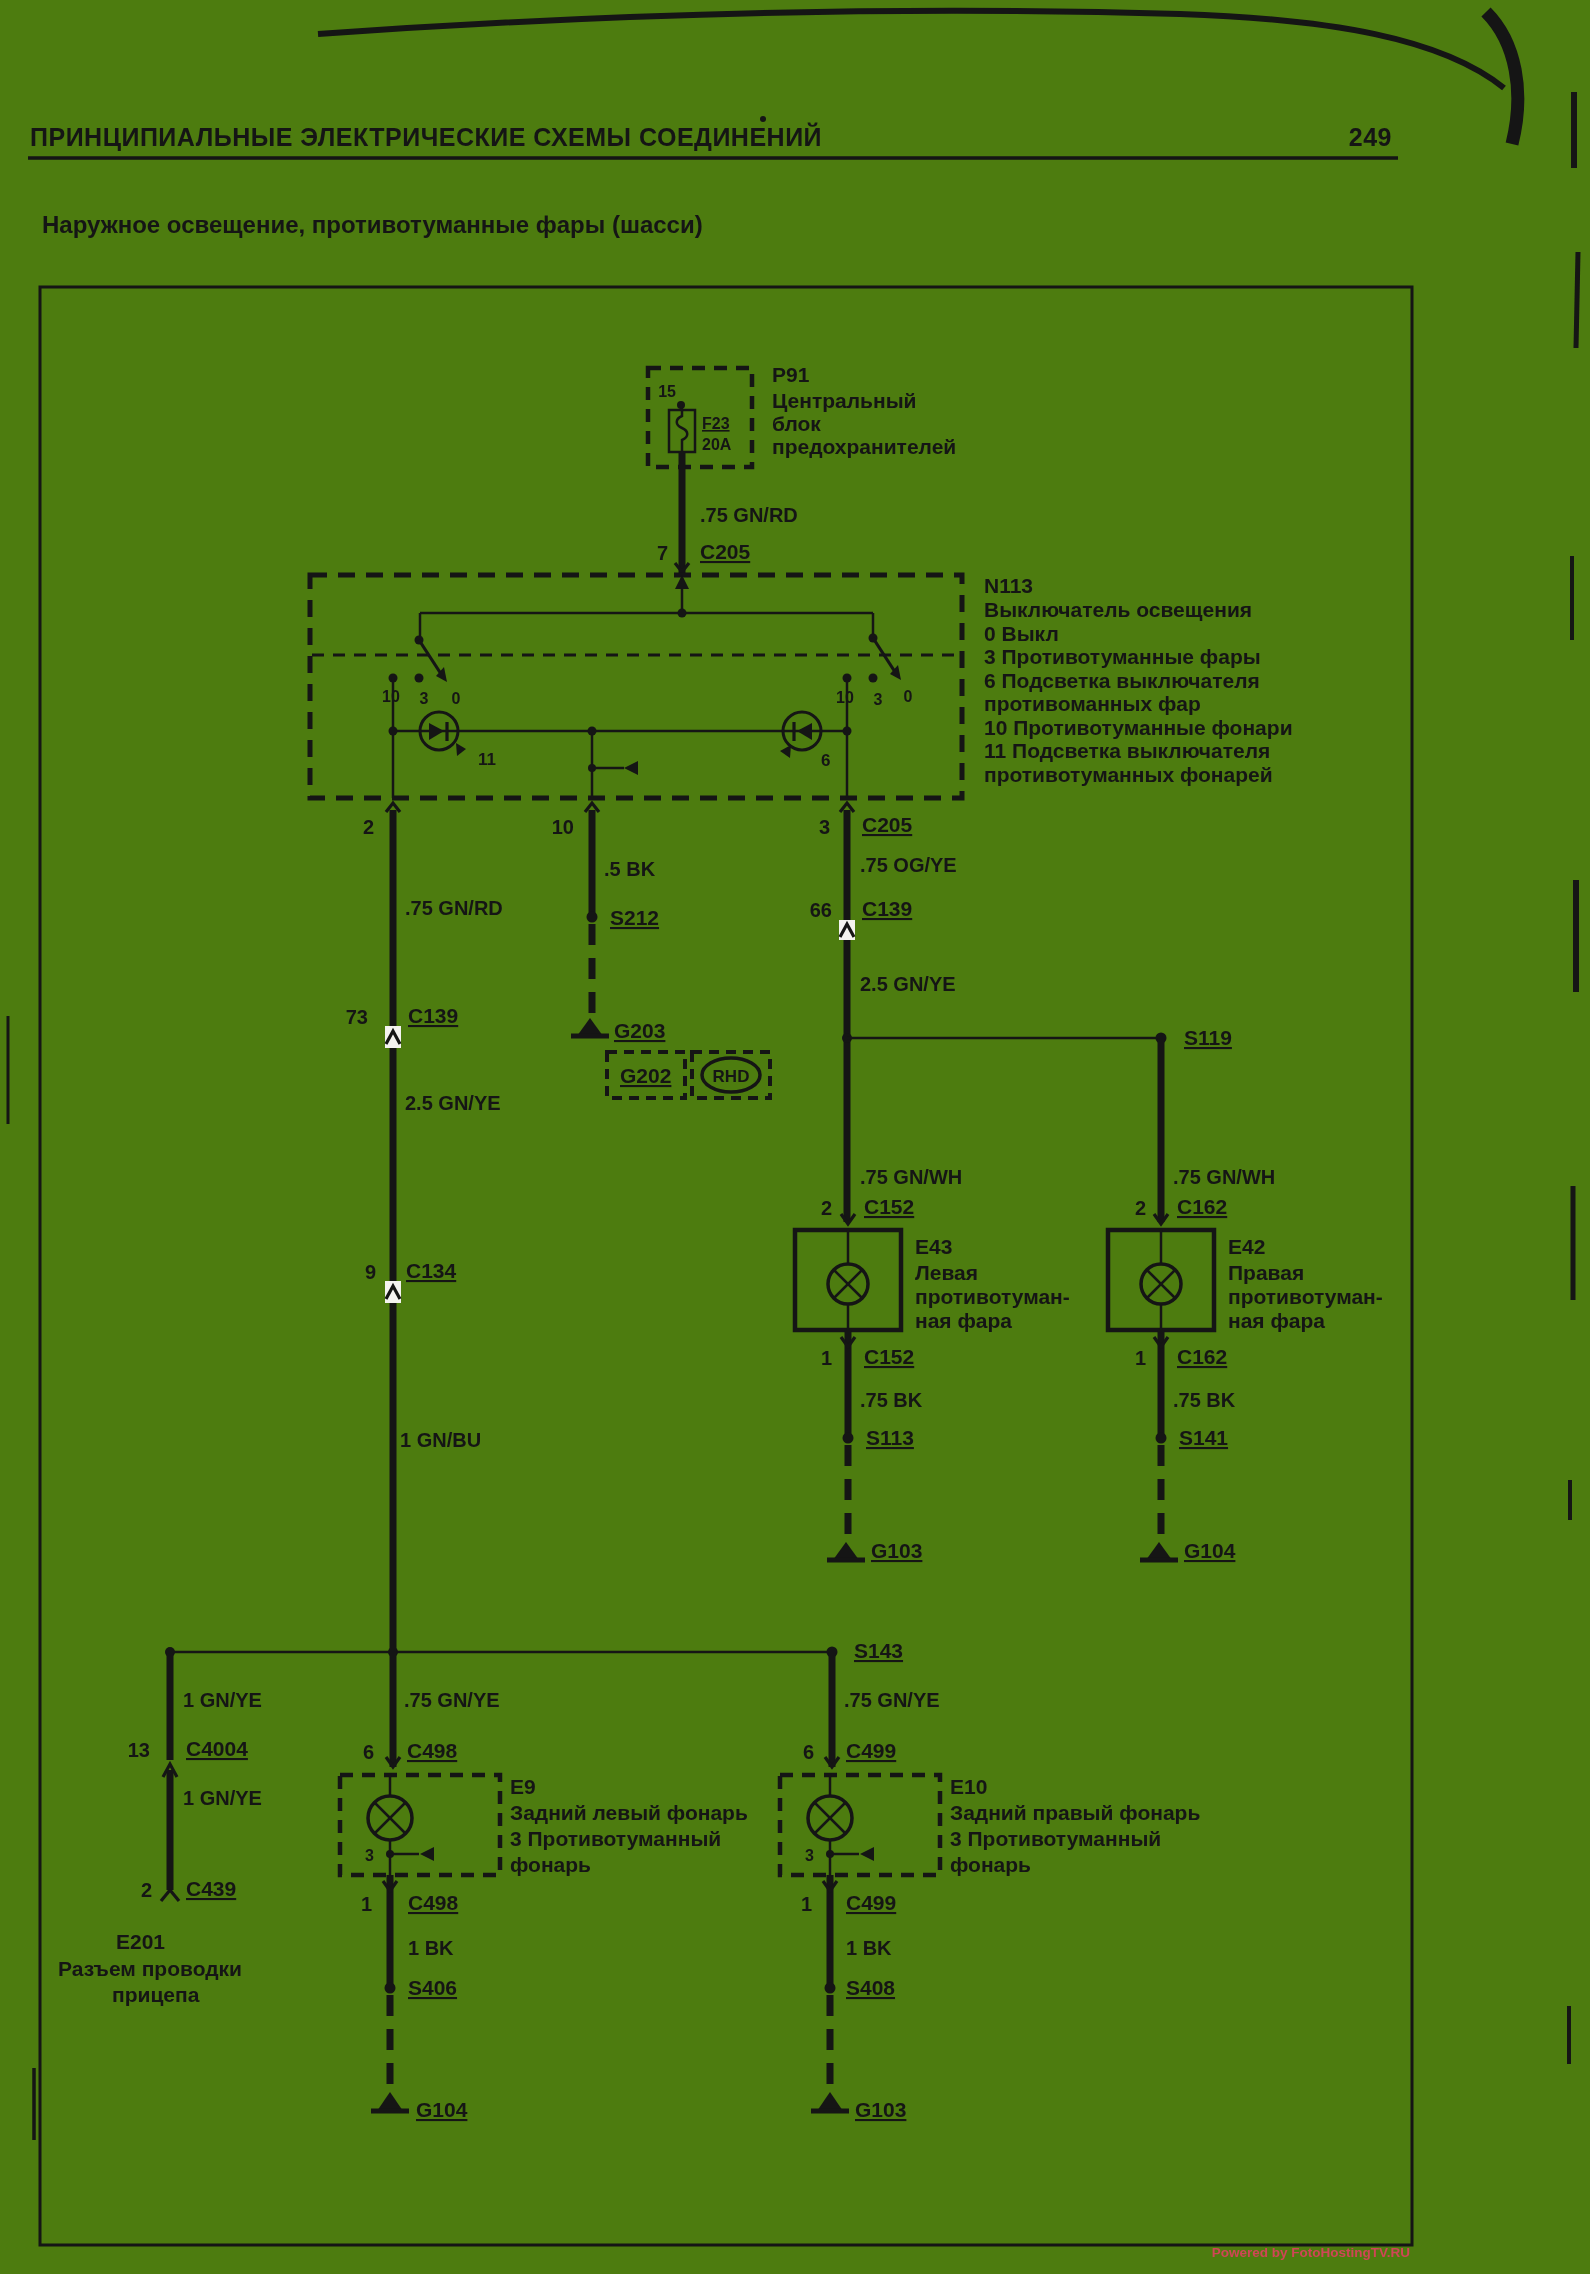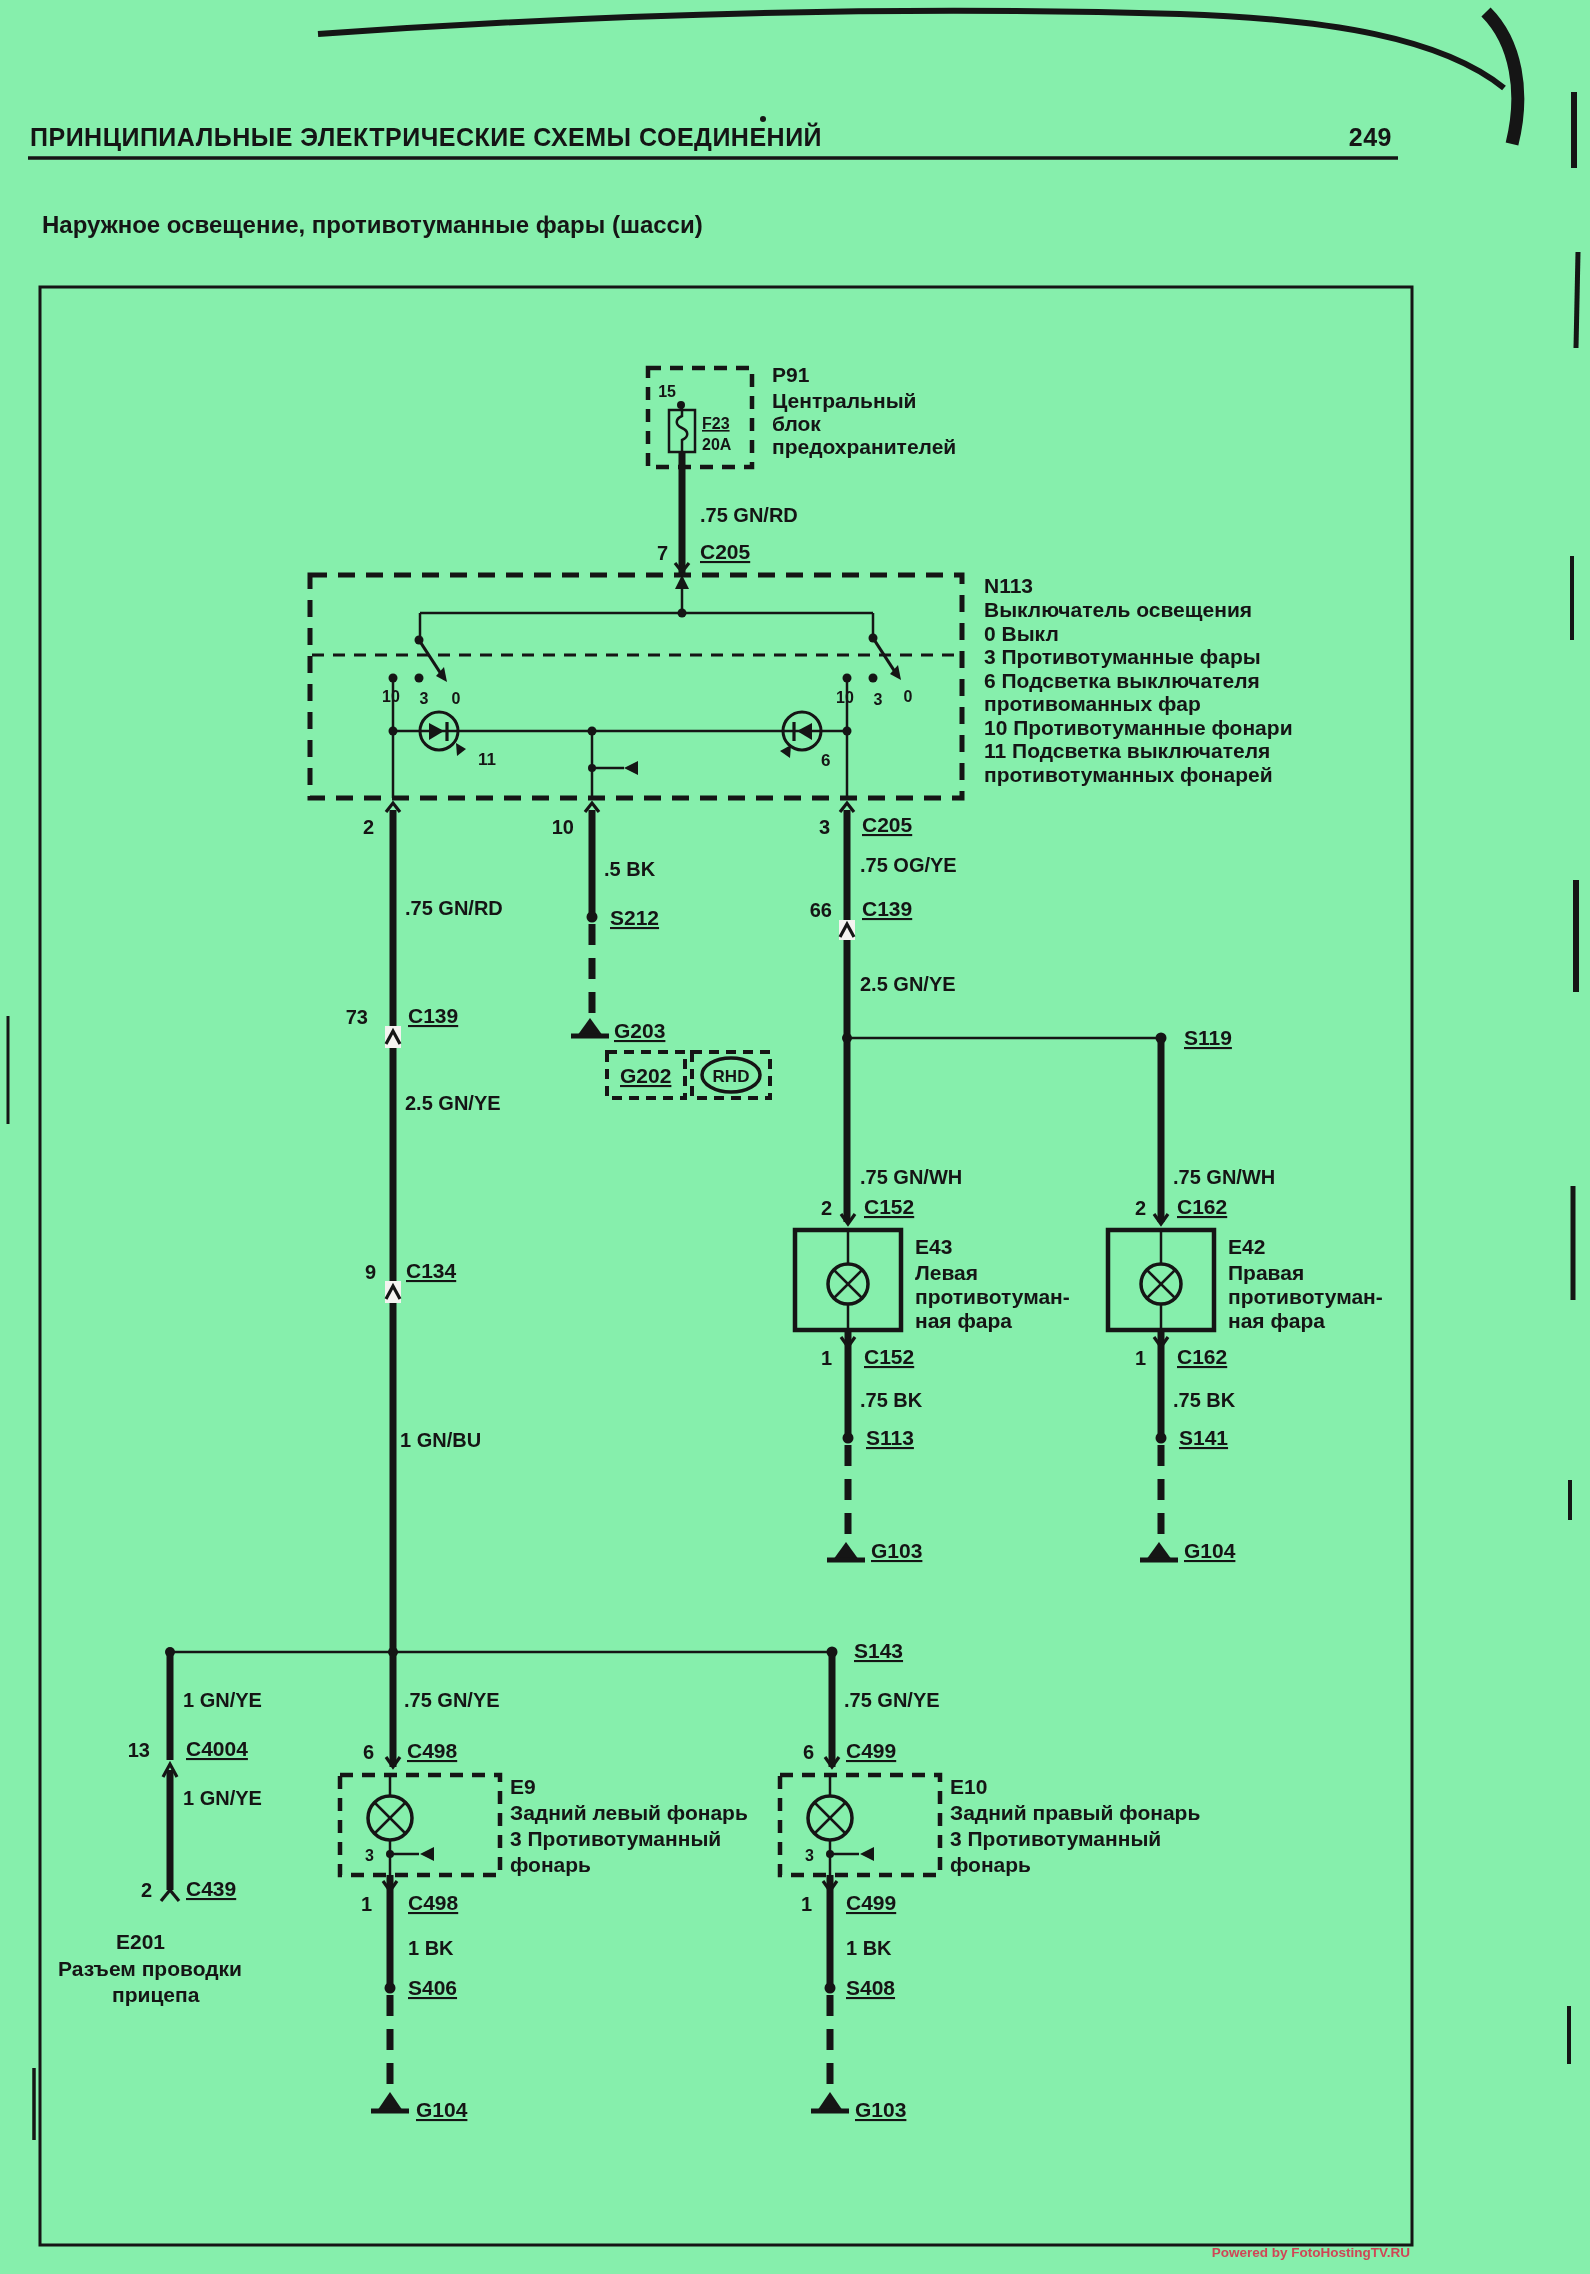--- a/index.html
+++ b/index.html
@@ -1,16 +1,16 @@
 <!DOCTYPE html>
 <html><head>
 <meta charset="utf-8">
 <style>
   html,body { margin:0; padding:0; background:#d8d6d2; }
-  .page { position:relative; width:1590px; height:2274px; background:#86efac;
+  .page { position:relative; width:1590px; height:2274px; background:#4d7c0f;
           font-family:"Liberation Sans", sans-serif; overflow:hidden; }
   svg { position:absolute; left:0; top:0; }
   svg text { fill:#151515; font-weight:bold; font-family:"Liberation Sans", sans-serif; }
   .hdr  { font-size:25px; letter-spacing:.5px; }
   .sub  { font-size:24px; }
   .ref  { font-size:21px; }
   .desc { font-size:21px; }
   .lbl  { font-size:20px; }
   .pin  { font-size:20px; }
   .cn   { font-size:21px; text-decoration:underline; }

